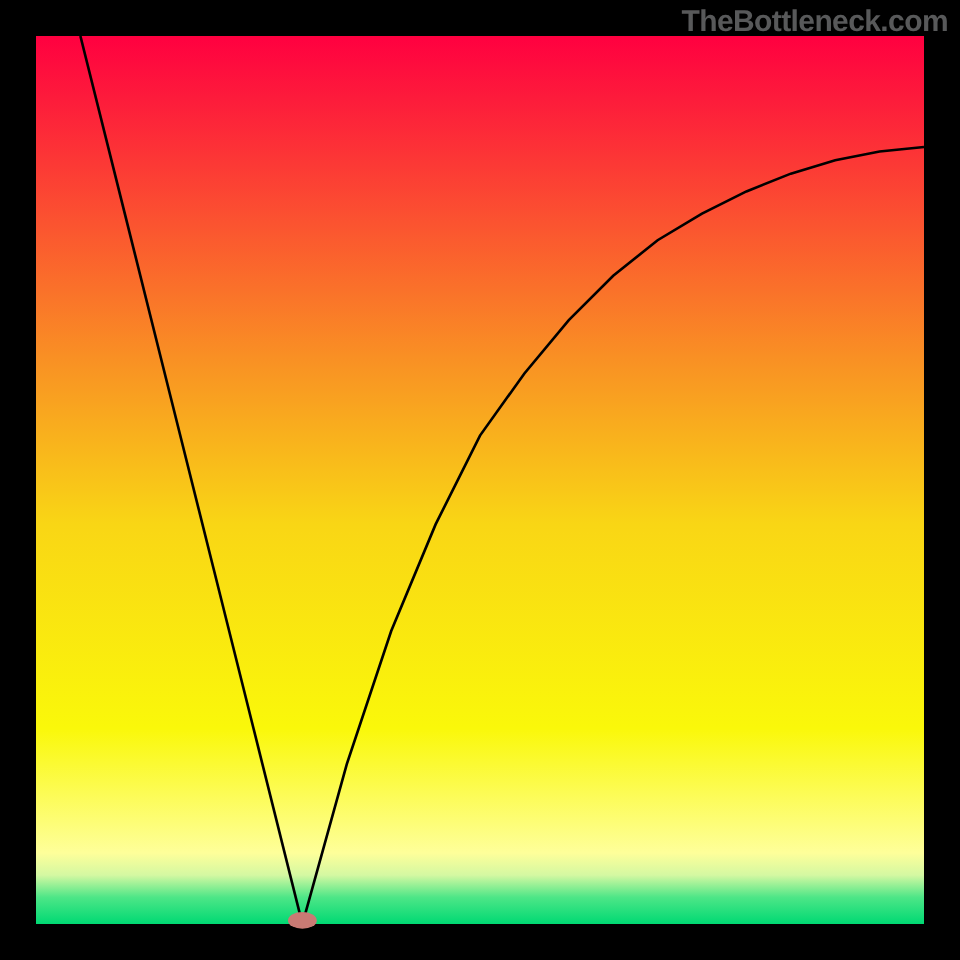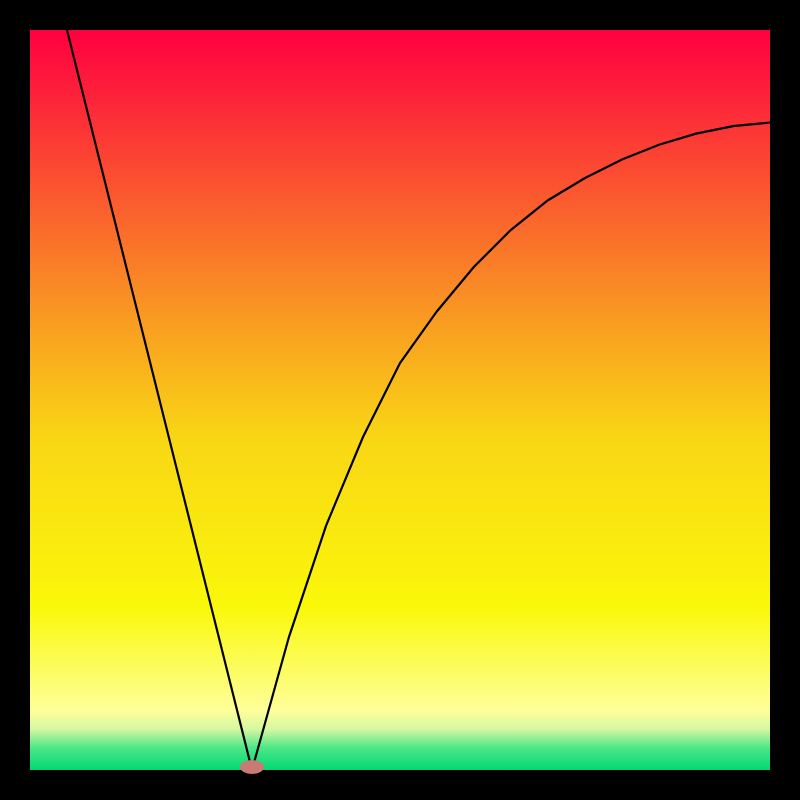--- a/index.html
+++ b/index.html
@@ -46,13 +46,14 @@
     </defs>
 
     <rect id="frame-rect" x="0" y="0" width="800" height="800" fill="#000000"></rect>
 
     <rect id="panel-rect" x="30" y="30" width="740" height="740" fill="url(#bg-grad)"></rect>
 
     <path id="curve-path" fill="none" stroke="#000" stroke-width="2.2" d="M67.00 30.00 L104.00 178.00 L141.00 326.00 L178.00 474.00 L215.00 622.00 L252.00 770.00 L289.00 636.80 L326.00 525.80 L363.00 437.00 L400.00 363.00 L437.00 311.20 L474.00 266.80 L511.00 229.80 L548.00 200.20 L585.00 178.00 L622.00 159.50 L659.00 144.70 L696.00 133.60 L733.00 126.20 L770.00 122.50"></path>
 
     <ellipse id="min-marker" cx="252" cy="767" rx="12" ry="7" fill="#c97a74"></ellipse>
   </svg>
+  <div class="watermark">TheBottleneck.com</div>
 </div>
 
 </body></html>

